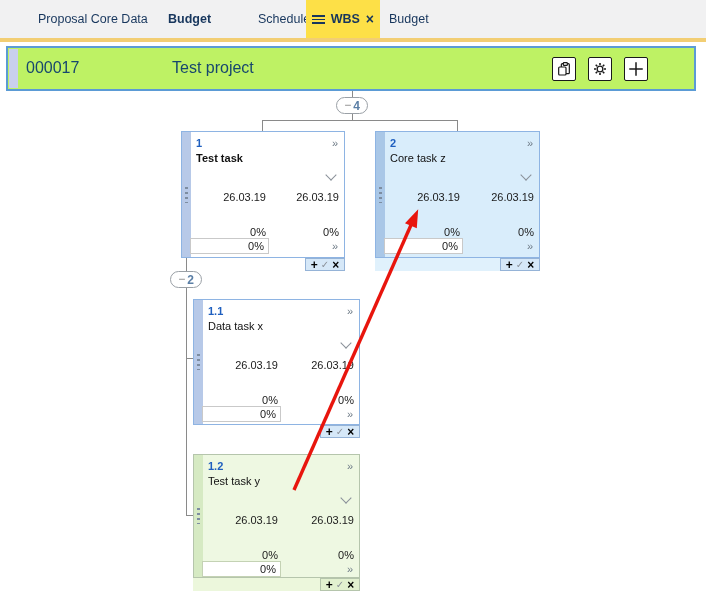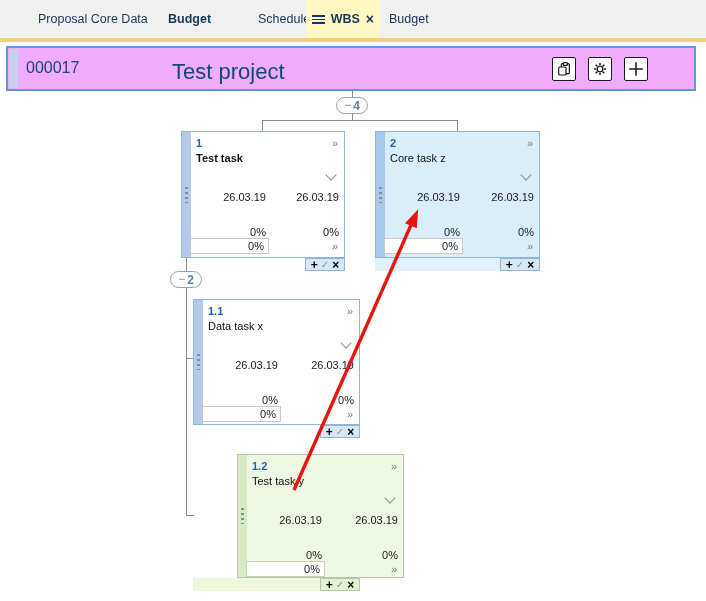--- a/index.html
+++ b/index.html
@@ -7,33 +7,33 @@
     width:706px;height:601px;position:relative;overflow:hidden;
     background:#ffffff;font-family:"Liberation Sans",sans-serif;
     -webkit-font-smoothing:antialiased;
   }
   
   .tabbar{position:absolute;left:0;top:0;width:706px;height:38px;background:#f1f1f2;}
   .tab{position:absolute;top:0;height:38px;display:flex;align-items:center;
        font-size:12.5px;color:#17365d;cursor:default;white-space:nowrap;margin-left:20px;}
   .tab-1{left:18px;} .tab-2{left:148px;font-weight:bold;} .tab-3{left:238px;}
   .tab-5{left:369px;} .tab-6{left:430px;}
-  .tab-active{left:286px;width:62px;background:#fef9c3;justify-content:center;gap:6px;padding:0 6px;box-sizing:content-box;}
+  .tab-active{left:286px;width:62px;background:#fde047;justify-content:center;gap:6px;padding:0 6px;box-sizing:content-box;}
   .tab-active .tab-label{font-weight:700;}
   .hamburger{width:13px;height:9px;
     background:repeating-linear-gradient(to bottom,#17365d 0 2px,transparent 2px 3.5px);}
   .tab-close{font-size:14px;font-weight:700;color:#17365d;line-height:1;}
   .goldline{position:absolute;left:0;top:38px;width:706px;height:4px;background:#F2CE74;}
 
   
   .projheader{position:absolute;left:6px;top:46px;width:690px;height:45px;
-    border:2px solid #5B9BD5;background:#f0abfc;box-sizing:border-box;}
+    border:2px solid #5B9BD5;background:#bef264;box-sizing:border-box;}
   .ph-strip{position:absolute;left:1px;top:1px;width:9px;height:39px;background:#C9D0EC;}
   .ph-code{position:absolute;left:18px;top:11px;font-size:16px;color:#17476E;}
-  .ph-title{position:absolute;left:164px;top:11px;font-size:22px;color:#17476E;}
+  .ph-title{position:absolute;left:164px;top:11px;font-size:16px;color:#17476E;}
   .ph-icons{position:absolute;right:46px;top:9px;display:flex;gap:12px;}
   .icon-btn{width:24px;height:24px;border:1.5px solid #1a1a1a;border-radius:2px;
     background:#fff;display:flex;align-items:center;justify-content:center;
     box-sizing:border-box;padding:0;cursor:pointer;}
   .icon-btn svg{display:block;}
 
   
   .ln{position:absolute;background:#8a8a8a;}
   .pill{position:absolute;width:32px;height:17px;border:1px solid #9aa0a6;border-radius:9px;
     background:#fff;display:flex;align-items:center;justify-content:center;gap:2px;
@@ -42,21 +42,21 @@
   .pill .cnt{color:#5B7FA6;font-weight:700;}
   .pill-root{left:336px;top:97px;}
   .pill-child{left:170px;top:271px;}
 
   
   .card{position:absolute;box-sizing:border-box;border:1px solid #8EB4E3;background:#fff;
     font-size:11px;color:#1a1a1a;z-index:10;}
   .card-1{left:181px;top:131px;width:164px;height:127px;}
   .card-2{left:375px;top:131px;width:165px;height:127px;background:#D9EDFB;}
   .card-11{left:193px;top:299px;width:167px;height:126px;}
-  .card-12{left:193px;top:454px;width:167px;height:124px;background:#EEF8E2;border-color:#B5C5AC;margin-left:44px;}
+  .card-12{left:193px;top:454px;width:167px;height:124px;background:#EEF8E2;border-color:#B5C5AC;}
   .strip{position:absolute;left:0;top:0;bottom:0;width:9px;background:#B7C9E8;}
   .card-2 .strip{background:#A9C7E7;}
   .card-12 .strip{background:#D6EAC3;}
   .grip{position:absolute;left:3px;top:50%;margin-top:-8px;width:3px;height:16px;
     background:repeating-linear-gradient(to bottom,#7d8da1 0 2px,transparent 2px 5px);}
   .cid{position:absolute;left:14px;top:5px;font-weight:700;color:#1F5FBF;}
   .more-top{position:absolute;right:6px;top:5px;color:#6e7b87;}
   .cname{position:absolute;left:14px;top:20px;color:#111;}
   .card-sel .cname{font-weight:700;}
   .chev{position:absolute;right:9px;top:39px;width:7px;height:7px;

